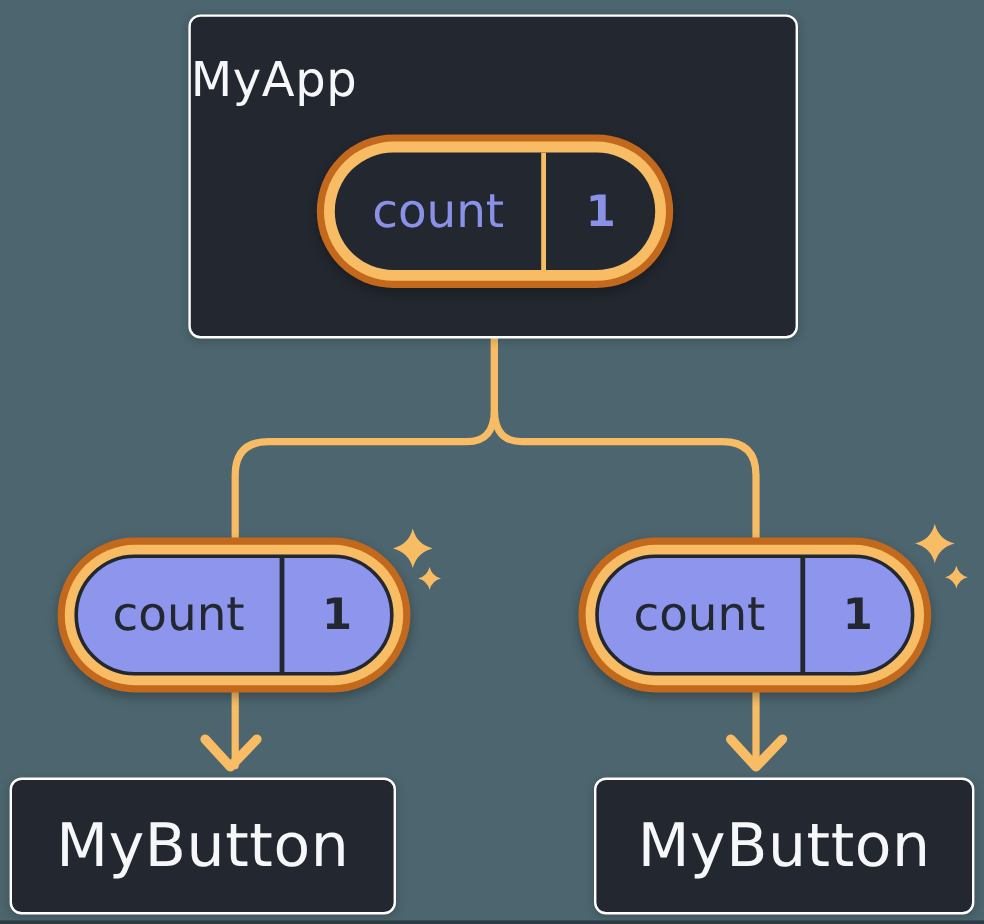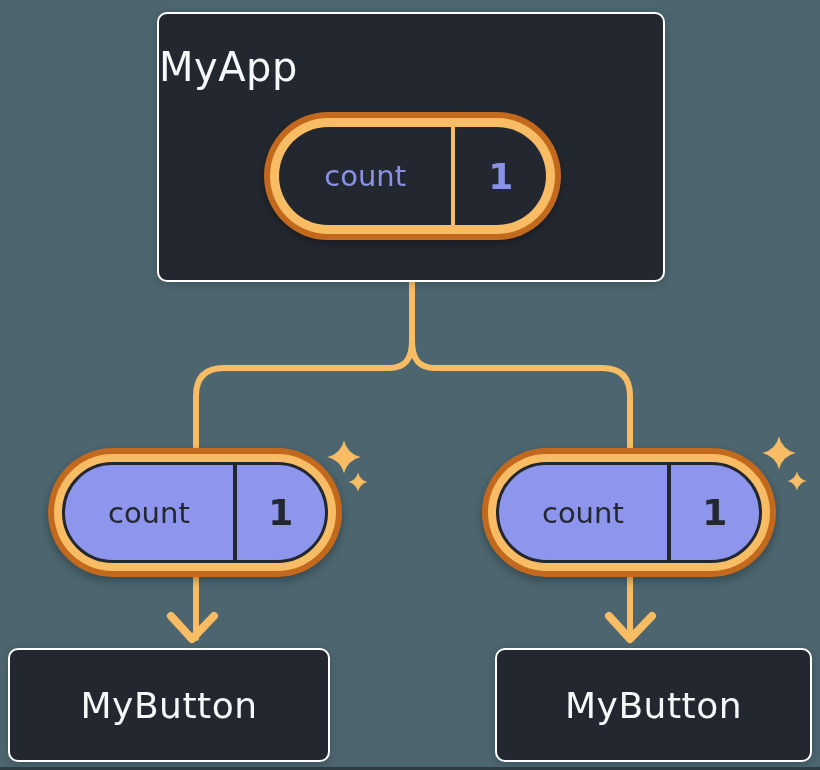--- a/index.html
+++ b/index.html
@@ -14,38 +14,38 @@
   .wires{position:absolute;left:0;top:0;width:820px;height:770px;}
   .wire{stroke:var(--orange-light);stroke-width:6;fill:none;stroke-linecap:round;stroke-linejoin:round;}
   .arrowhead{stroke:var(--orange-light);stroke-width:8;fill:none;stroke-linecap:round;stroke-linejoin:round;}
   .spark{fill:var(--orange-light);}
   .node{position:absolute;background:var(--panel);border:2.5px solid var(--panel-border);
         border-radius:10px;box-sizing:border-box;box-shadow:0 2px 8px rgba(0,0,0,.18);}
   .root-box{left:157px;top:12px;width:508px;height:270px;}
   .child-box{display:flex;align-items:center;justify-content:center;}
   .child-box.left{left:8px;top:648px;width:322px;height:114px;}
   .child-box.right{left:495px;top:648px;width:317px;height:114px;}
-  .node-title{color:var(--title-text);font-size:36px;font-weight:500;letter-spacing:.5px;white-space:nowrap;}
+  .node-title{color:var(--title-text);font-size:50px;font-weight:500;letter-spacing:.5px;white-space:nowrap;}
   .root-title{position:absolute;left:0;right:0;top:30px;text-align:left;font-size:40px;}
   .pill{position:absolute;border-radius:999px;background:var(--orange-dark);padding:6px;
         box-sizing:border-box;box-shadow:0 4px 9px rgba(0,0,0,.28);}
   .pill-mid{height:100%;border-radius:999px;background:var(--orange-light);padding:9px;box-sizing:border-box;}
   .pill-core{height:100%;border-radius:999px;display:flex;align-items:stretch;overflow:hidden;box-sizing:border-box;}
   .state-pill{left:105px;top:98px;width:297px;height:128px;}
   .state-pill .pill-core{background:var(--panel);}
   .state-pill .cell{color:var(--periwinkle);}
   .state-pill .divider{background:var(--orange-light);}
   .prop-pill{width:294px;height:129px;}
   .prop-pill.left{left:48px;top:448px;}
   .prop-pill.right{left:482px;top:448px;}
   .prop-pill .pill-mid{padding:8px;}
   .prop-pill .pill-core{background:var(--purple);border:3px solid var(--ink);}
   .prop-pill .cell{color:var(--ink);}
   .prop-pill .divider{background:var(--ink);}
-  .cell{display:flex;align-items:center;justify-content:center;font-size:29px;}
+  .cell{display:flex;align-items:center;justify-content:center;font-size:39px;}
   .cell.label{flex:1.9;}
   .cell.value{flex:1;font-weight:bold;font-size:36px;}
   .divider{width:4px;flex:0 0 4px;}
   .bottom-strip{position:absolute;left:0;bottom:0;width:100%;height:3px;background:var(--strip);}
 </style>
 </head>
 <body>
 
 <div class="stage">
 

